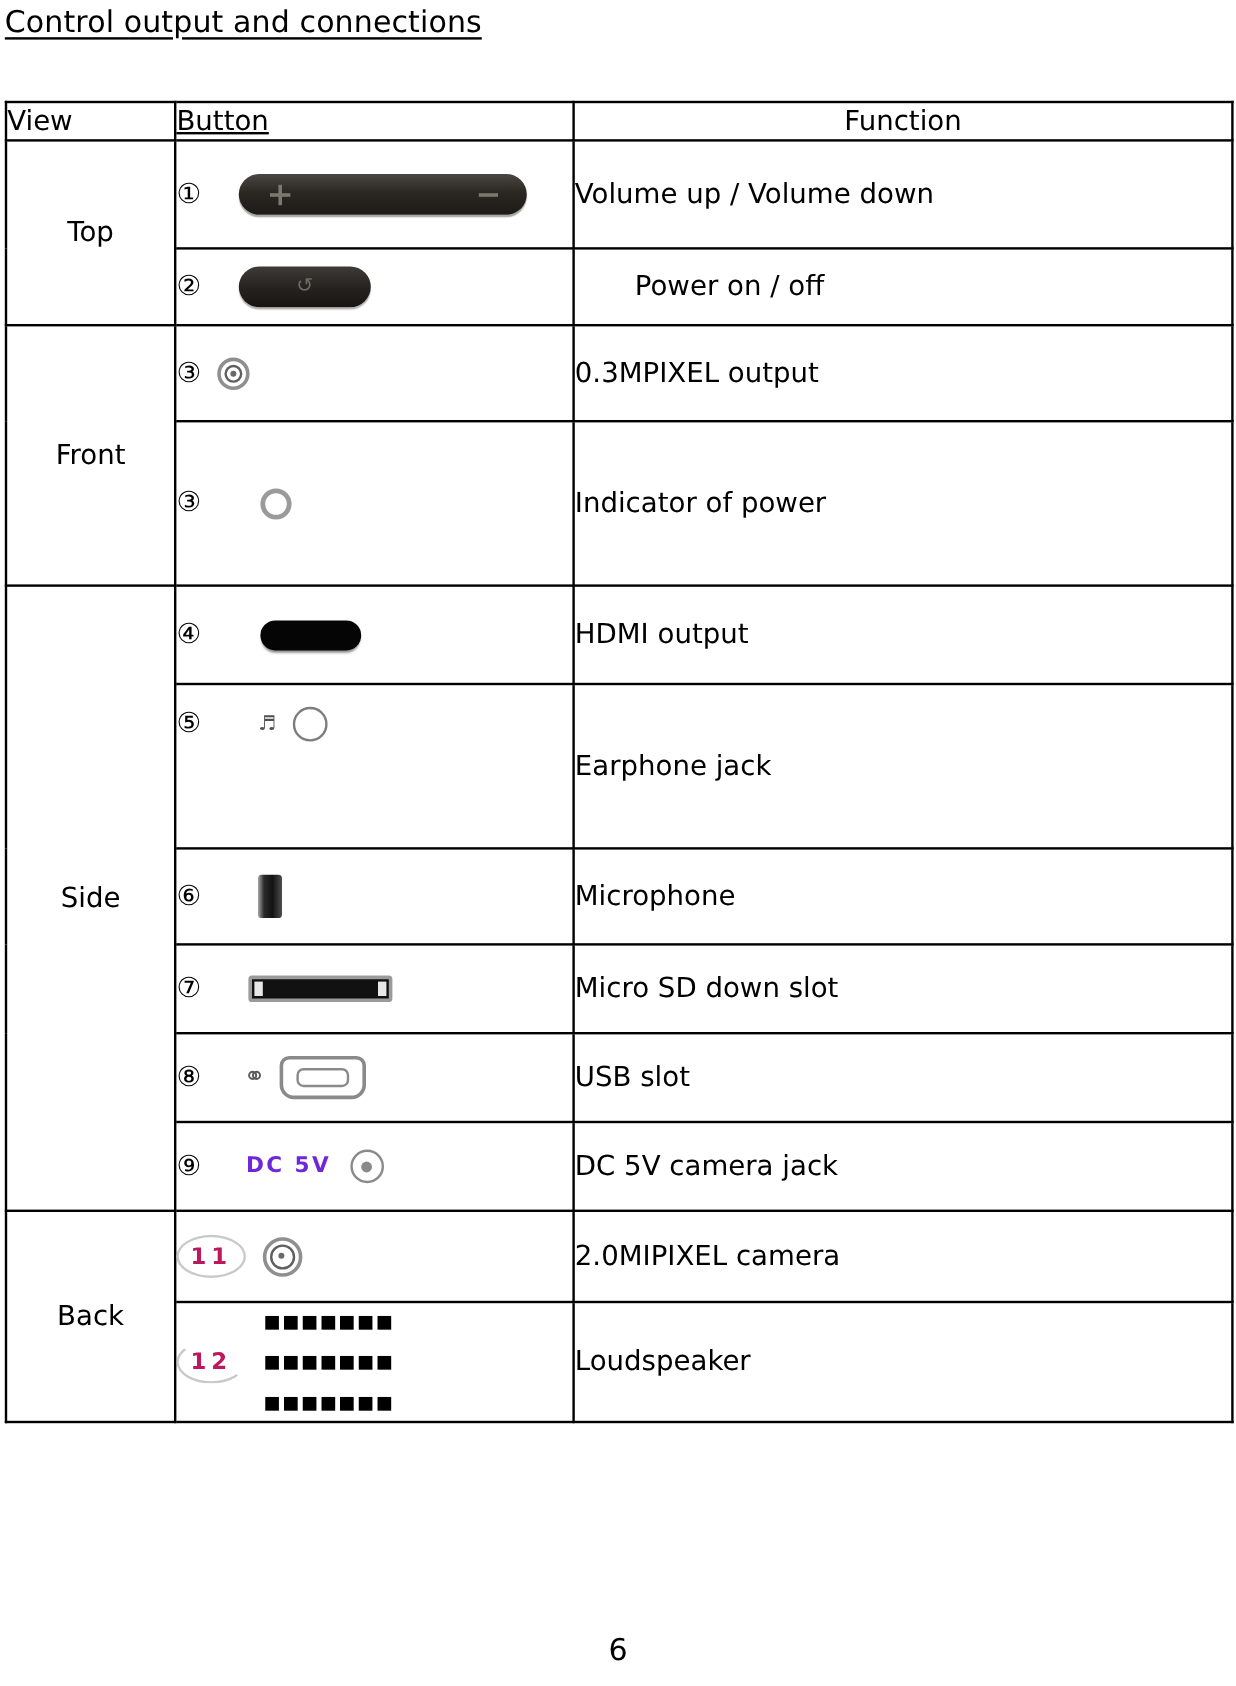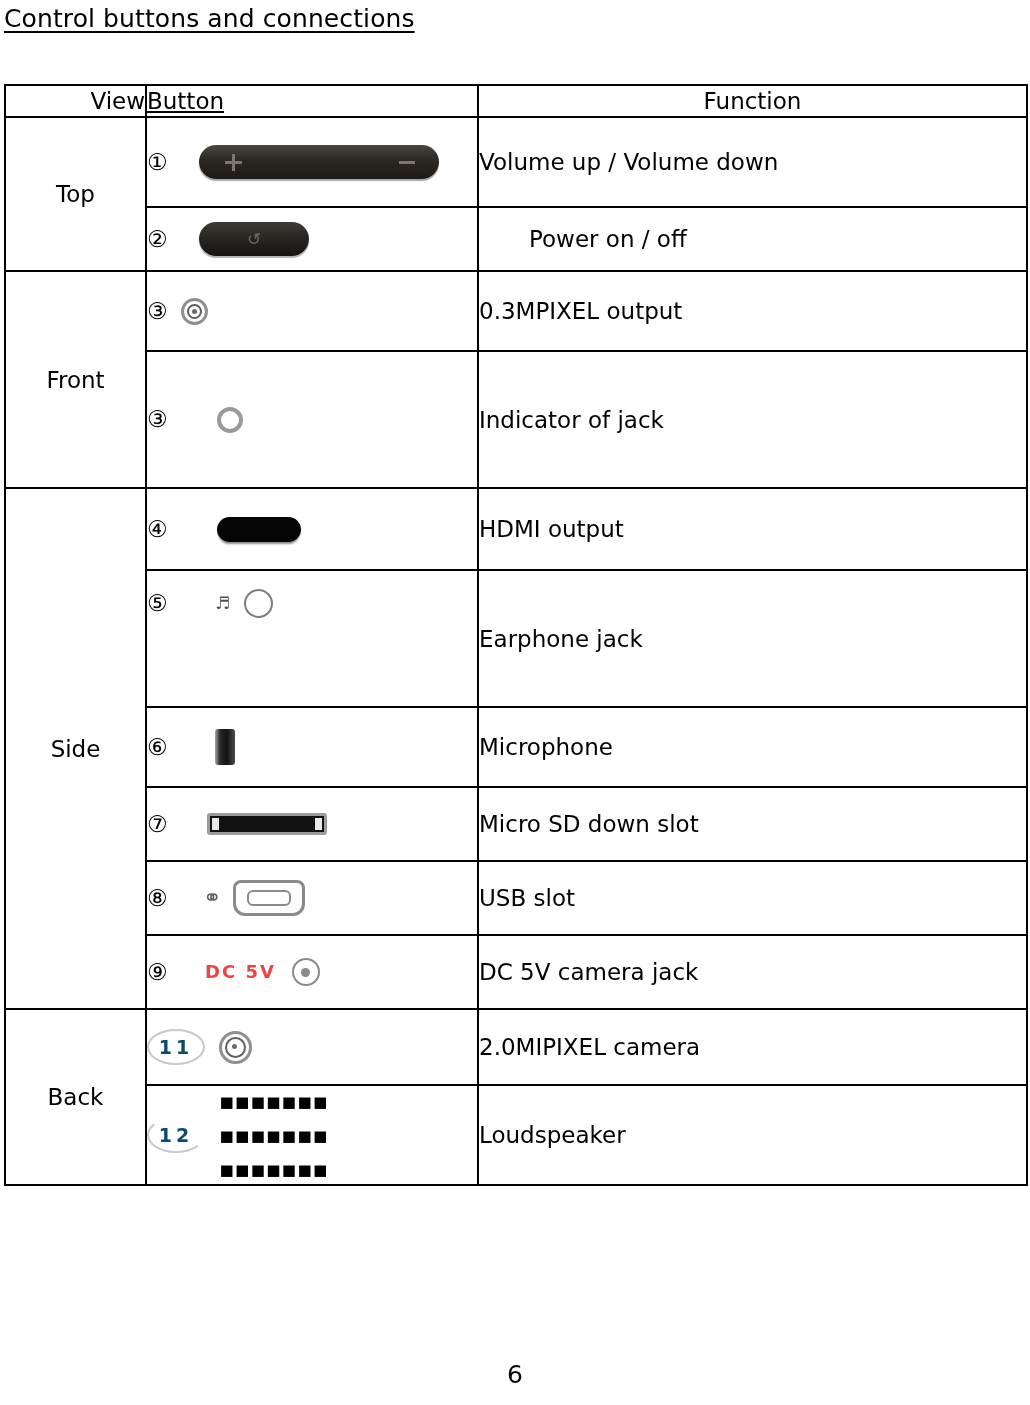--- a/index.html
+++ b/index.html
@@ -45,21 +45,21 @@
     vertical-align: middle;
     font-weight: normal;
     font-size: 23px;
     line-height: 30px;
   }
   col.col-view   { width: 141px; }
   col.col-button { width: 332px; }
   col.col-func   { width: 549px; }
 
   
-  .hdr-view   { text-align: right; padding: 16px 0 18px 0; }
+  .hdr-view   { text-align: left; padding: 16px 0 18px 0; }
   .hdr-button { text-align: left;  padding: 16px 0 18px 8px; text-decoration: underline; }
   .hdr-func   { text-align: center;  padding: 16px 0 18px 10px; }
 
   
   .view-cell {
     text-align: center;
     font-size: 23px;
     border-radius: 23px;
   }
 
@@ -83,21 +83,21 @@
   
   .num-oval {
     flex: 0 0 58px;
     width: 58px;
     height: 36px;
     border: 2px solid #c9c9c9;
     border-radius: 50%;
     font-size: 19px;
     font-weight: bold;
     letter-spacing: 4px;
-    color: #0c4a6e;
+    color: #be185d;
     display: flex;
     align-items: center;
     justify-content: center;
     box-sizing: border-box;
   }
   .num-oval.partial {
     border-top-color: transparent;
     border-right-color: transparent;
   }
 
@@ -225,21 +225,21 @@
     display: flex; align-items: center; justify-content: center;
     box-sizing: border-box;
   }
   .ic-usb .port i {
     display: block; width: 40px; height: 12px;
     border: 2.5px solid #8a8a8a; border-radius: 6px;
   }
 
   .ic-dc { display: flex; align-items: center; gap: 16px; }
   .ic-dc .lbl {
-    font-size: 18px; font-weight: bold; letter-spacing: 2px; color: #ef4444;
+    font-size: 18px; font-weight: bold; letter-spacing: 2px; color: #6d28d9;
   }
   .ic-dc .jack {
     width: 28px; height: 28px; border-radius: 50%;
     border: 2px solid #8a8a8a; box-sizing: border-box;
     display: flex; align-items: center; justify-content: center;
   }
   .ic-dc .jack i {
     width: 9px; height: 9px; border-radius: 50%; background: #8a8a8a;
   }
 
@@ -251,21 +251,21 @@
     position: absolute;
     left: 0; right: 0;
     top: 1360px;
     text-align: center;
     font-size: 25px;
   }
 </style>
 </head>
 <body>
 
-<div class="page-heading">Control buttons and connections</div>
+<div class="page-heading">Control output and connections</div>
 
 <table class="spec-table">
   <colgroup>
     <col class="col-view">
       <col class="col-button">
       <col class="col-func">
   </colgroup>
   <tbody>
 
     <tr>
@@ -316,21 +316,21 @@
     </tr>
     <tr>
       <td class="btn-cell" style="height:135px">
         <div class="btn-inner">
           <span class="num">③</span>
           <span class="icon-wrap" style="margin-left:40px">
             <span class="ic-indicator"></span>
           </span>
         </div>
       </td>
-      <td class="func-cell">Indicator of jack</td>
+      <td class="func-cell">Indicator of power</td>
     </tr>
 
     <tr>
       <td class="view-cell" rowspan="6">Side</td>
       <td class="btn-cell" style="height:80px">
         <div class="btn-inner">
           <span class="num">④</span>
           <span class="icon-wrap" style="margin-left:40px">
             <span class="ic-hdmi"></span>
           </span>

